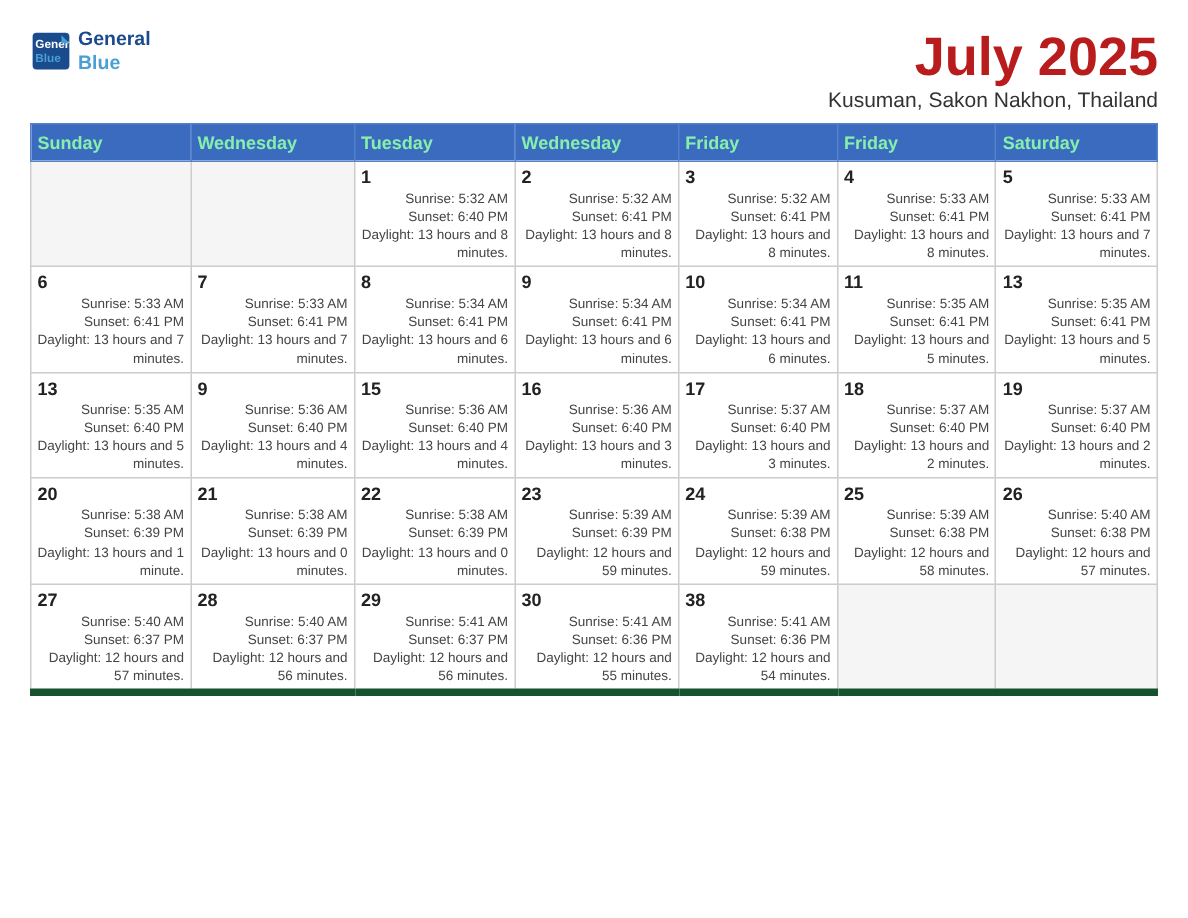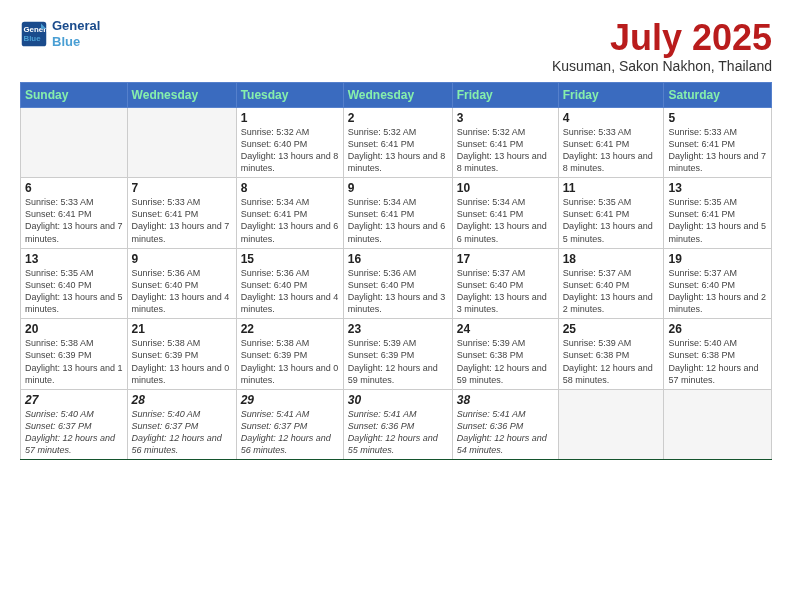--- a/index.html
+++ b/index.html
@@ -76,24 +76,24 @@
       font-size: 12px;
       font-weight: bold;
       color: #222;
       display: block;
       margin-bottom: 1px;
     }
     .day-info {
       font-size: 9px;
       color: #444;
       line-height: 1.35;
+      text-align: right;
     }
     tr:last-child td {
-      border-bottom: 1px solid #14532d;
-      font-style: italic;
+      border-bottom: 5px solid #14532d;
     }
   </style>
 </head>
 <body>
 
 <div class="page">
   <div class="header">
     <div class="logo">
       <svg class="logo-icon" viewBox="0 0 32 32">
         <rect x="2" y="2" width="28" height="28" rx="3" fill="#1a4b8c"></rect>

